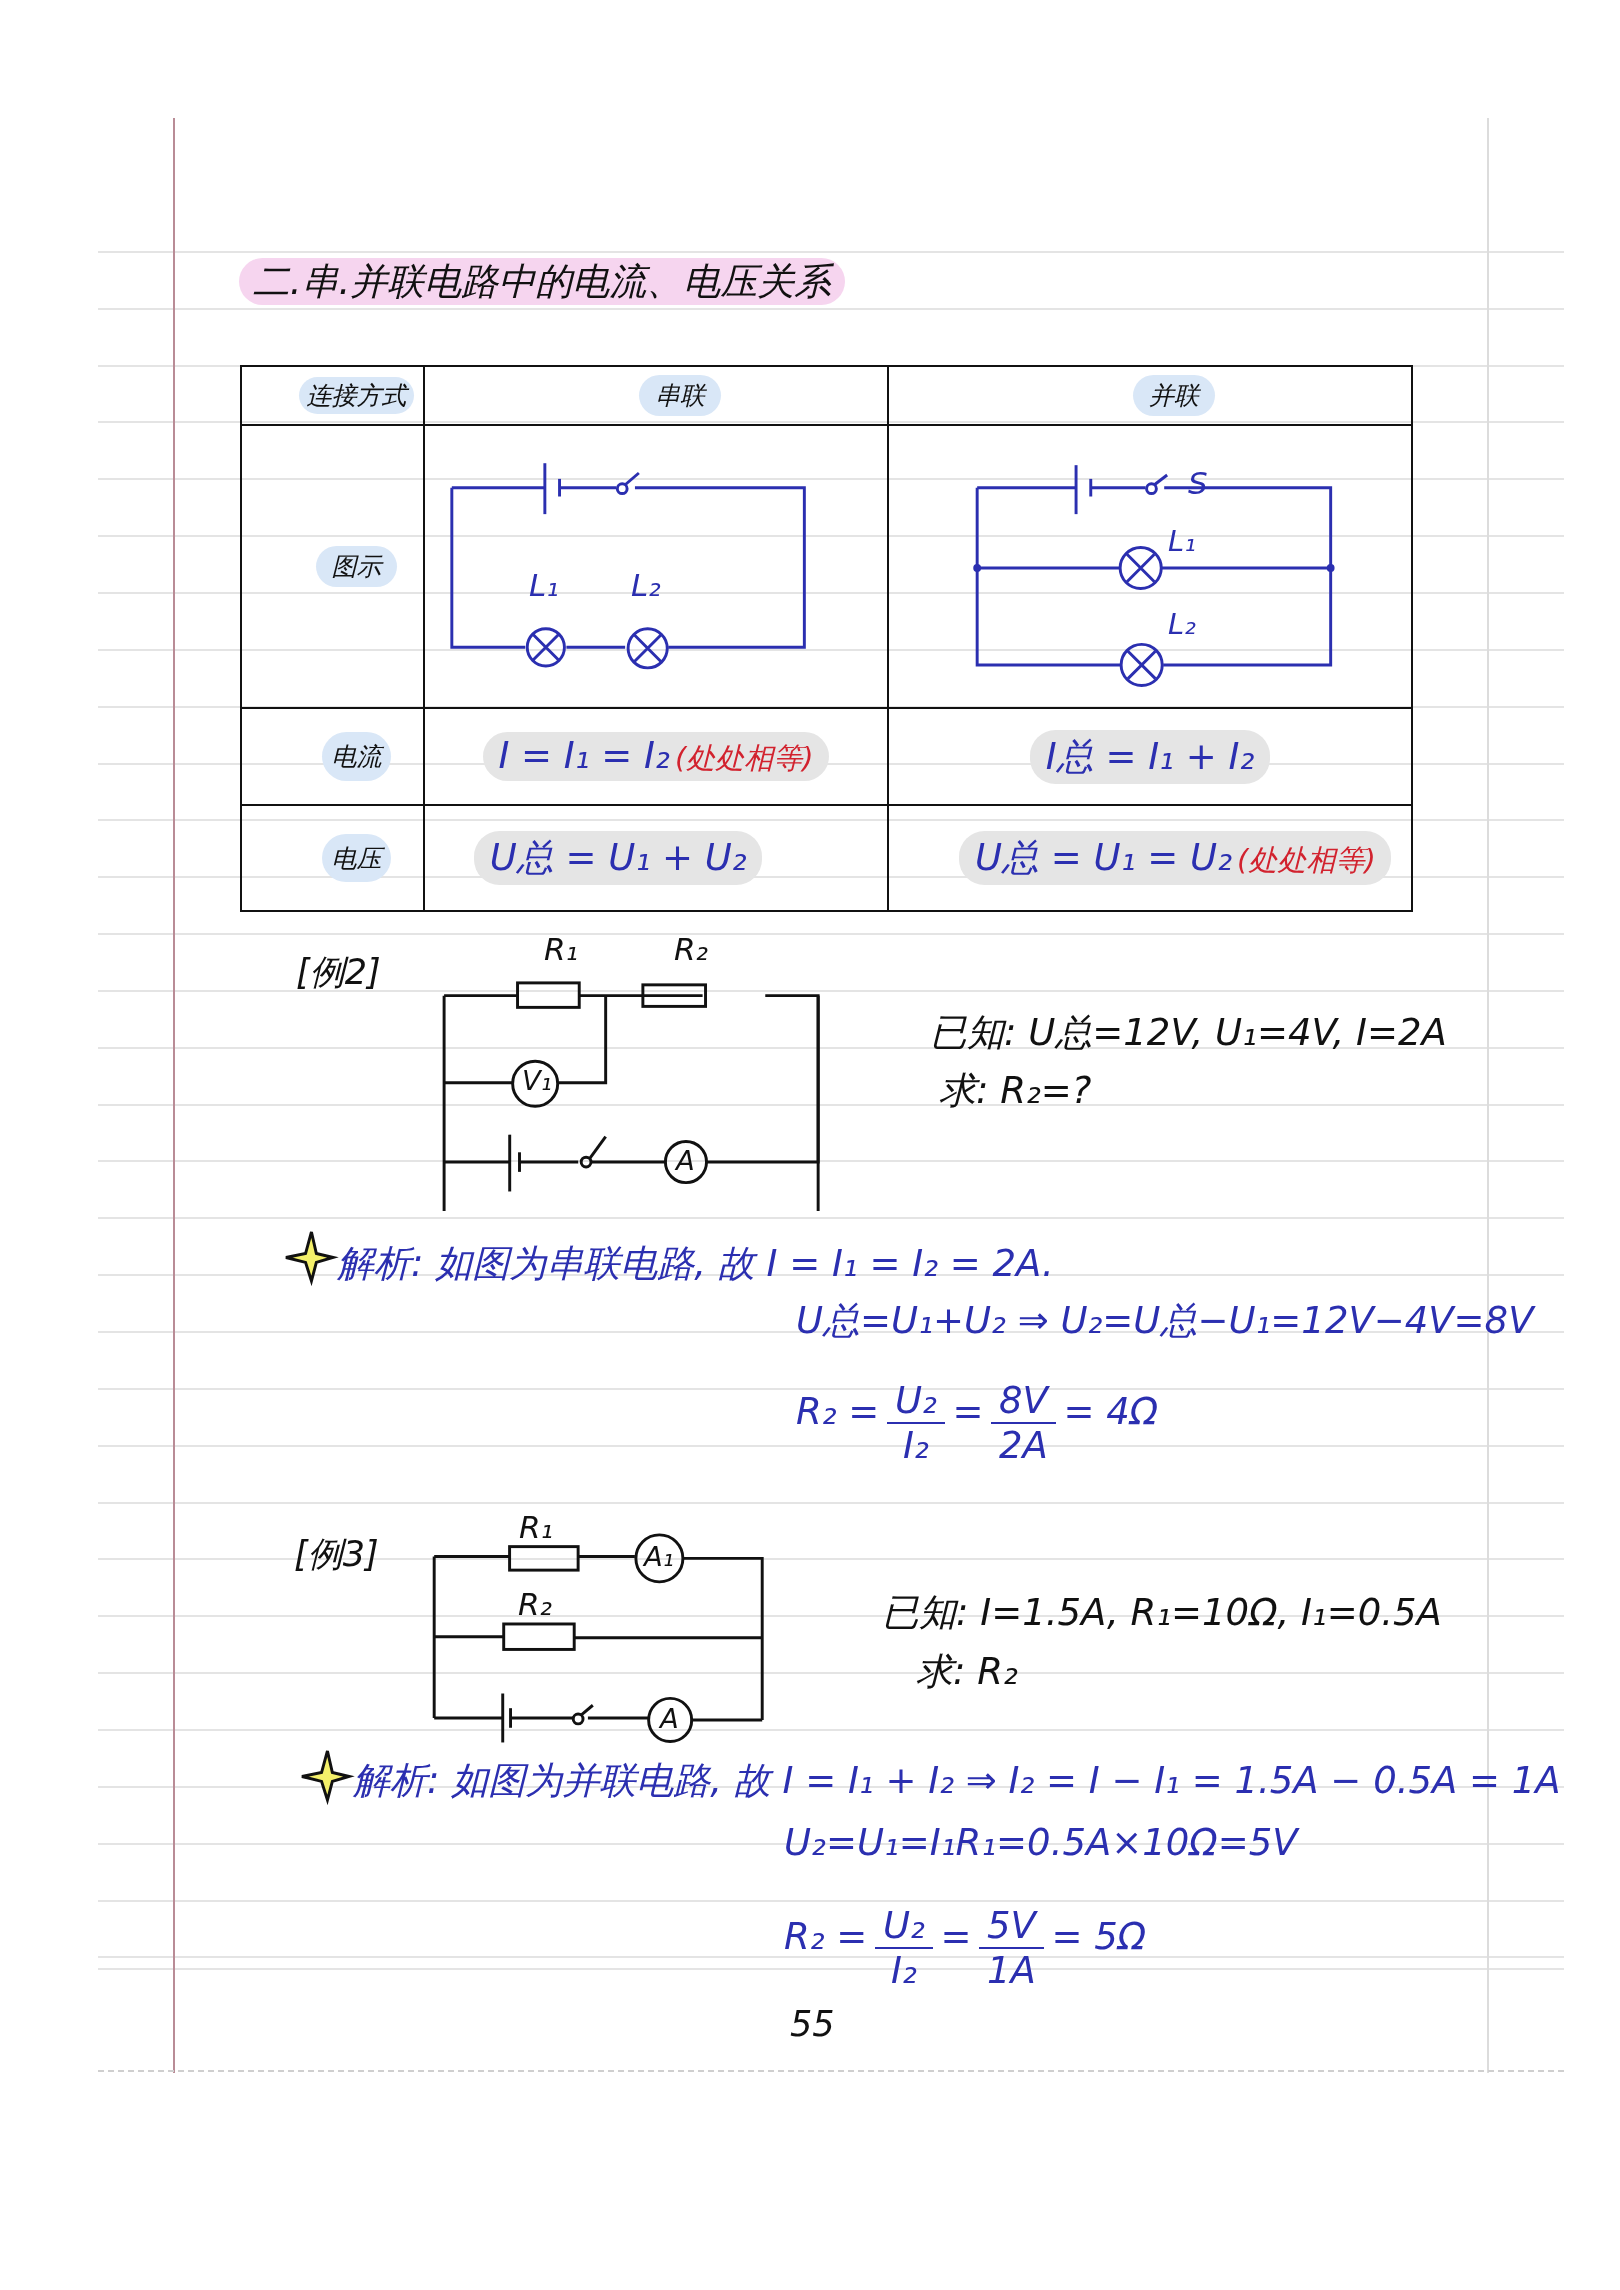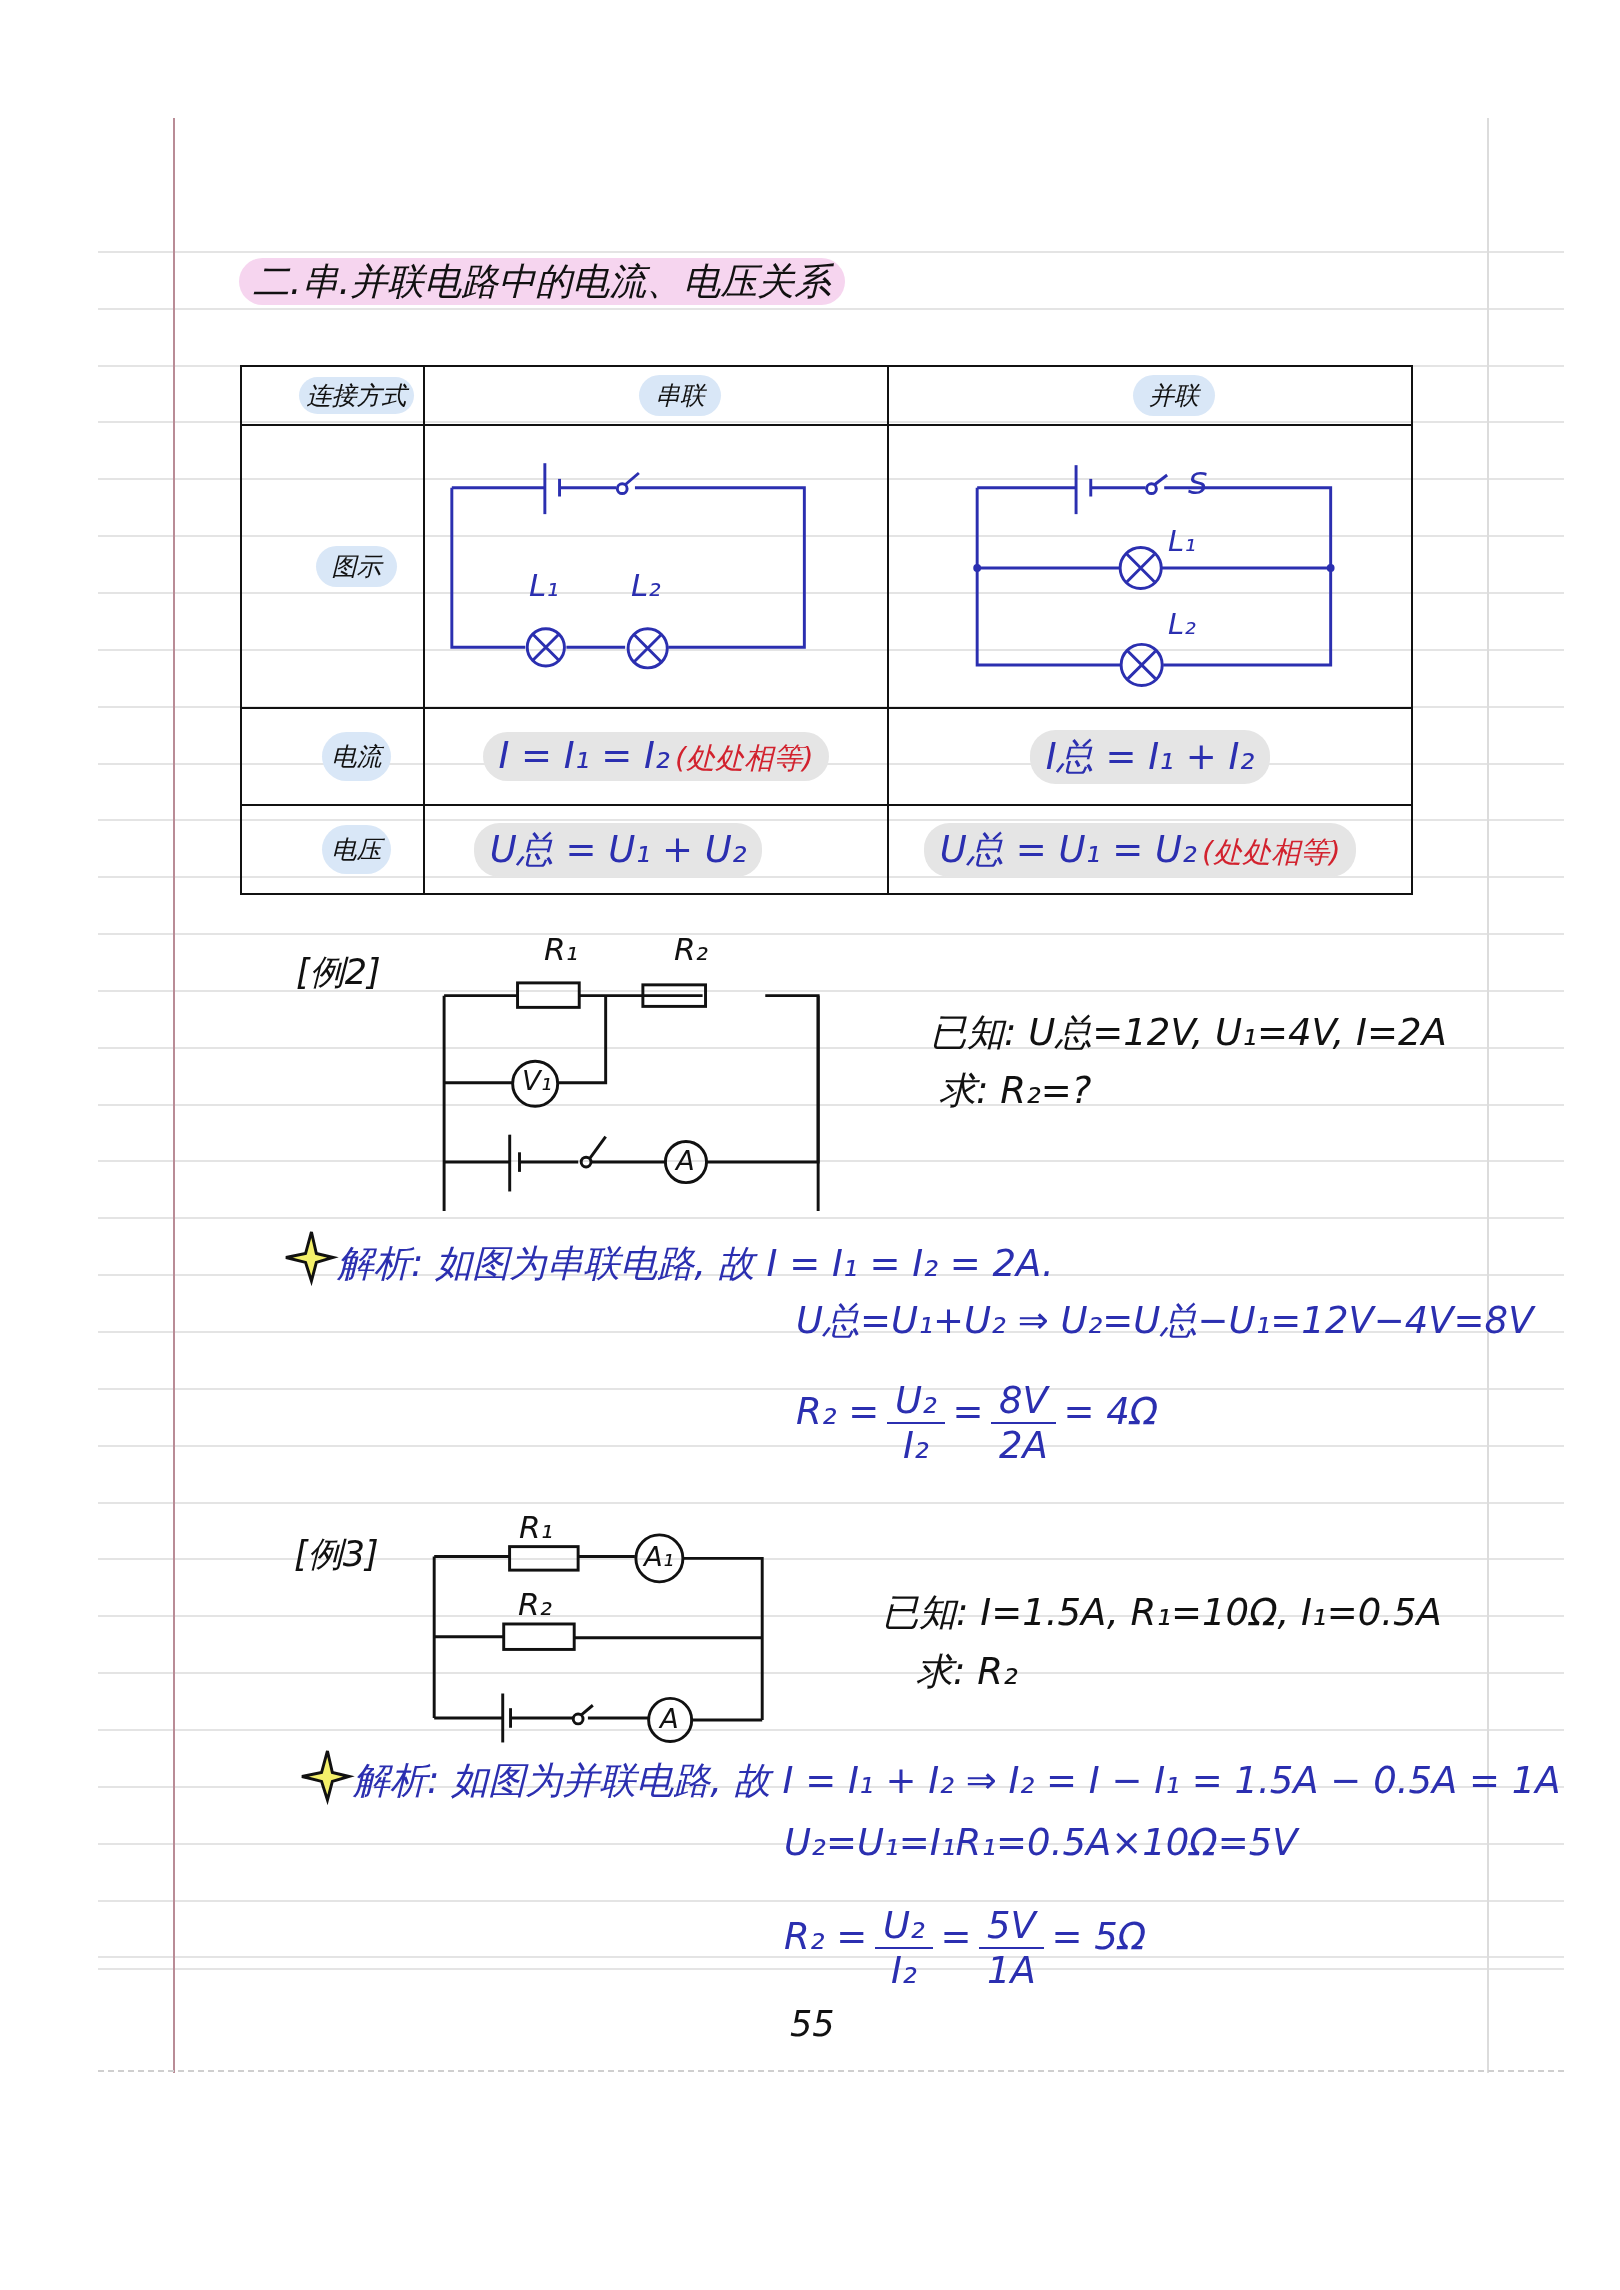--- a/index.html
+++ b/index.html
@@ -157,35 +157,35 @@
             </div>
       </td>
       <td>
         <div class="cell-center">
               <span class="hl-red">
           <span class="formula">I总 = I₁ + I₂</span>
         </span>
             </div>
       </td>
     </tr>
-    <tr style="height:89px">
+    <tr style="height:106px">
       <td>
         <div class="cell-center">
               <span class="lbl hl-blue" style="padding:7.8px 9.8px">电压</span>
             </div>
       </td>
       <td>
         <div class="cell-center" style="justify-content:flex-start;padding-left:49px">
               <span class="hl-red">
           <span class="formula">U总 = U₁ + U₂</span>
         </span>
             </div>
       </td>
       <td>
-        <div class="cell-center" style="padding-right:19.6px">
+        <div class="cell-center" style="justify-content:flex-end;padding-right:19.6px">
               <span class="hl-red">
           <span class="formula">U总 = U₁ = U₂</span>
           <span class="note">(处处相等)</span>
         </span>
             </div>
       </td>
     </tr>
   </tbody>
     </table>
 

